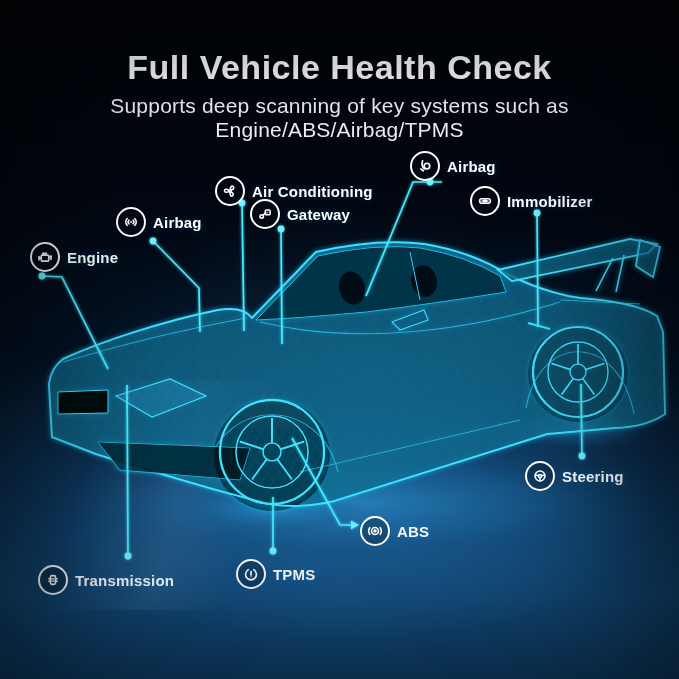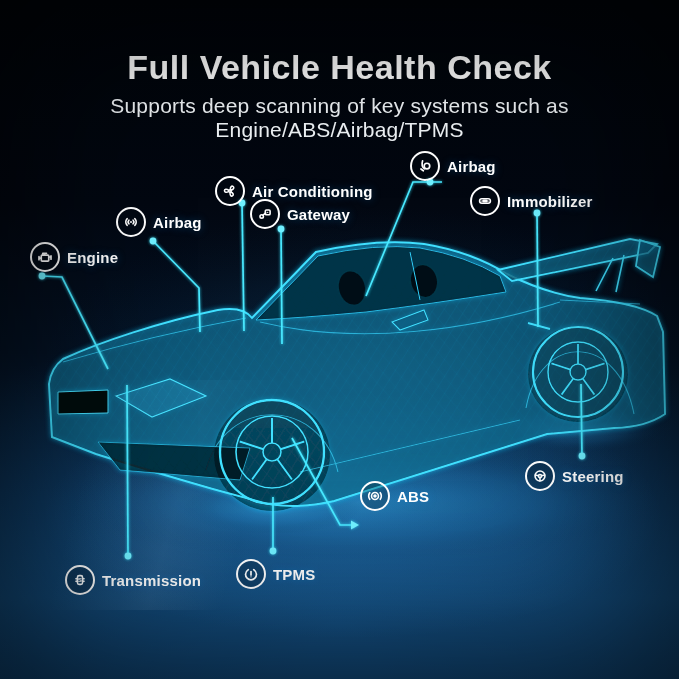--- a/index.html
+++ b/index.html
@@ -40,23 +40,23 @@
   }
   .icon-circle svg{width:18px;height:18px;display:block;}
   .icon-circle svg *{vector-effect:non-scaling-stroke;}
   .p-engine{left:30px;top:242px;}
   .p-radio{left:116px;top:207px;}
   .p-ac{left:215px;top:176px;}
   .p-gateway{left:250px;top:199px;}
   .p-airbag{left:410px;top:151px;}
   .p-immobilizer{left:470px;top:186px;}
   .p-steering{left:525px;top:461px;}
-  .p-abs{left:360px;top:481px;}
+  .p-abs{left:360px;top:516px;}
   .p-tpms{left:236px;top:559px;}
-  .p-transmission{left:65px;top:565px;}
+  .p-transmission{left:38px;top:565px;}
 </style>
 </head>
 <body>
 
 <div class="stage">
   <div class="beam"></div>
 
   <svg class="scene" width="679" height="679" viewBox="0 0 679 679">
     <defs>
       <path id="carBody" d="M52,437 L49,384 Q51,368 63,359 C100,342 160,322 218,310 Q243,306 252,318 L316,252 Q378,238 424,244 Q472,252 507,274 Q545,293 580,298 Q635,302 657,316 L663,332 L665,414 Q646,427 614,428 L547,434 L334,501 Q300,509 268,504 L213,489 Q140,468 96,454 Z"></path>

